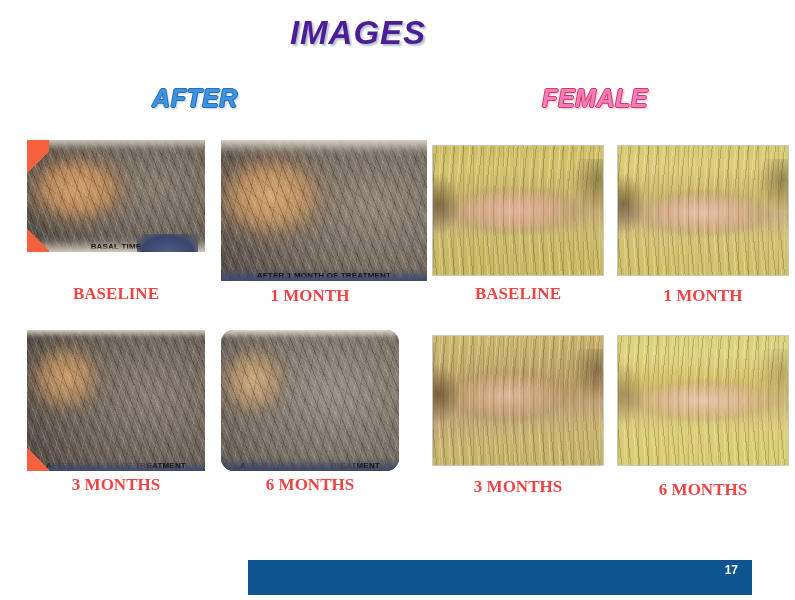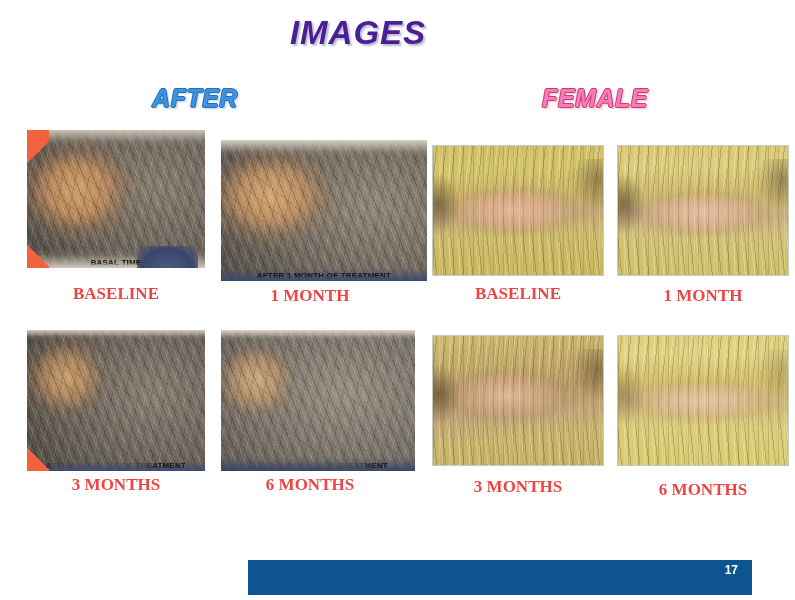--- a/index.html
+++ b/index.html
@@ -330,21 +330,21 @@
 </style>
 </head>
 <body>
 
 <div id="slide-title">IMAGES</div>
 
 <div id="heading-male" class="gender-heading">AFTER</div>
 
 <div id="heading-female" class="gender-heading">FEMALE</div>
 
-<div class="photo-tile" style="left:27px; top:130px; width:178px; height:138px;">
+<div class="photo-tile" style="left:27px; top:140px; width:178px; height:112px;">
   <div class="photo-frame">
     <div class="scalp male-base"></div>
     <div class="strands male-strands"></div>
     <div class="strands2 male-strands2"></div>
     <div class="male-topband"></div>
     <div class="male-botband"></div>
     <div class="blue-blob"></div>
     <div class="corner-orange"></div>
     <div class="corner-orange-bl"></div>
     <div class="burned-caption faded">BASAL TIME</div>
@@ -373,21 +373,21 @@
         linear-gradient(160deg, #7a7164 0%, #5a534b 55%, #413d38 100%);"></div>
     <div class="strands male-strands"></div>
     <div class="strands2 male-strands2"></div>
     <div class="male-topband" style="height:7%; background:linear-gradient(180deg,#d2ccbf 0%, rgba(170,160,146,0.18) 70%, rgba(0,0,0,0) 100%);"></div>
     <div class="blue-band" style="height:7%;"></div>
     <div class="corner-orange-bl"></div>
     <div class="burned-caption clipped">AFTER 1 MONTHS OF TREATMENT</div>
   </div>
 </div>
 
-<div class="photo-tile" style="left:221px; top:330px; width:194px; height:141px;">
+<div class="photo-tile" style="left:221px; top:330px; width:178px; height:141px;border-radius:13px;">
   <div class="photo-frame">
     <div class="scalp male-base" style="background:
         radial-gradient(ellipse 26% 34% at 18% 36%, rgba(222,180,128,0.82) 0%, rgba(200,156,106,0.62) 42%, rgba(150,118,84,0.26) 68%, rgba(90,78,68,0.05) 88%),
         radial-gradient(ellipse 130% 120% at 64% 44%, #9c9387 0%, #7a7268 44%, #5a544d 76%, #423e38 100%),
         linear-gradient(165deg, #8d8477 0%, #645d54 55%, #49453f 100%);"></div>
     <div class="strands male-strands"></div>
     <div class="strands2 male-strands2"></div>
     <div class="male-topband" style="height:8%; background:linear-gradient(180deg,#ddd7cb 0%, rgba(180,170,156,0.2) 70%, rgba(0,0,0,0) 100%);"></div>
     <div class="blue-band" style="height:10%; background:linear-gradient(0deg,#3a4566 0%, rgba(58,69,102,0.22) 70%, rgba(0,0,0,0) 100%);"></div>
     <div class="burned-caption clipped2">AFTER 6 MONTHS OF TREATMENT</div>

